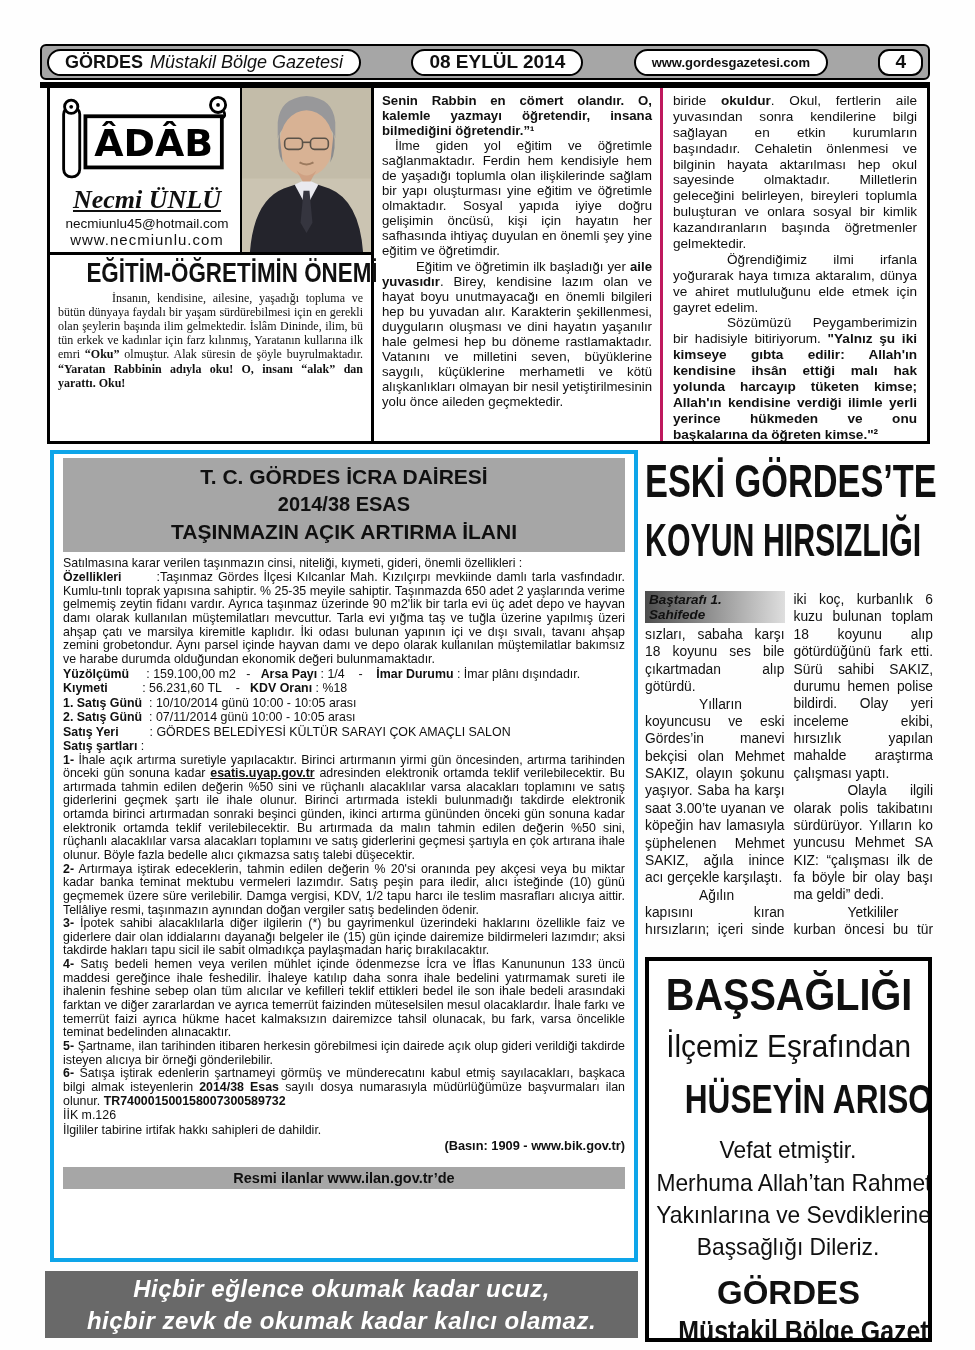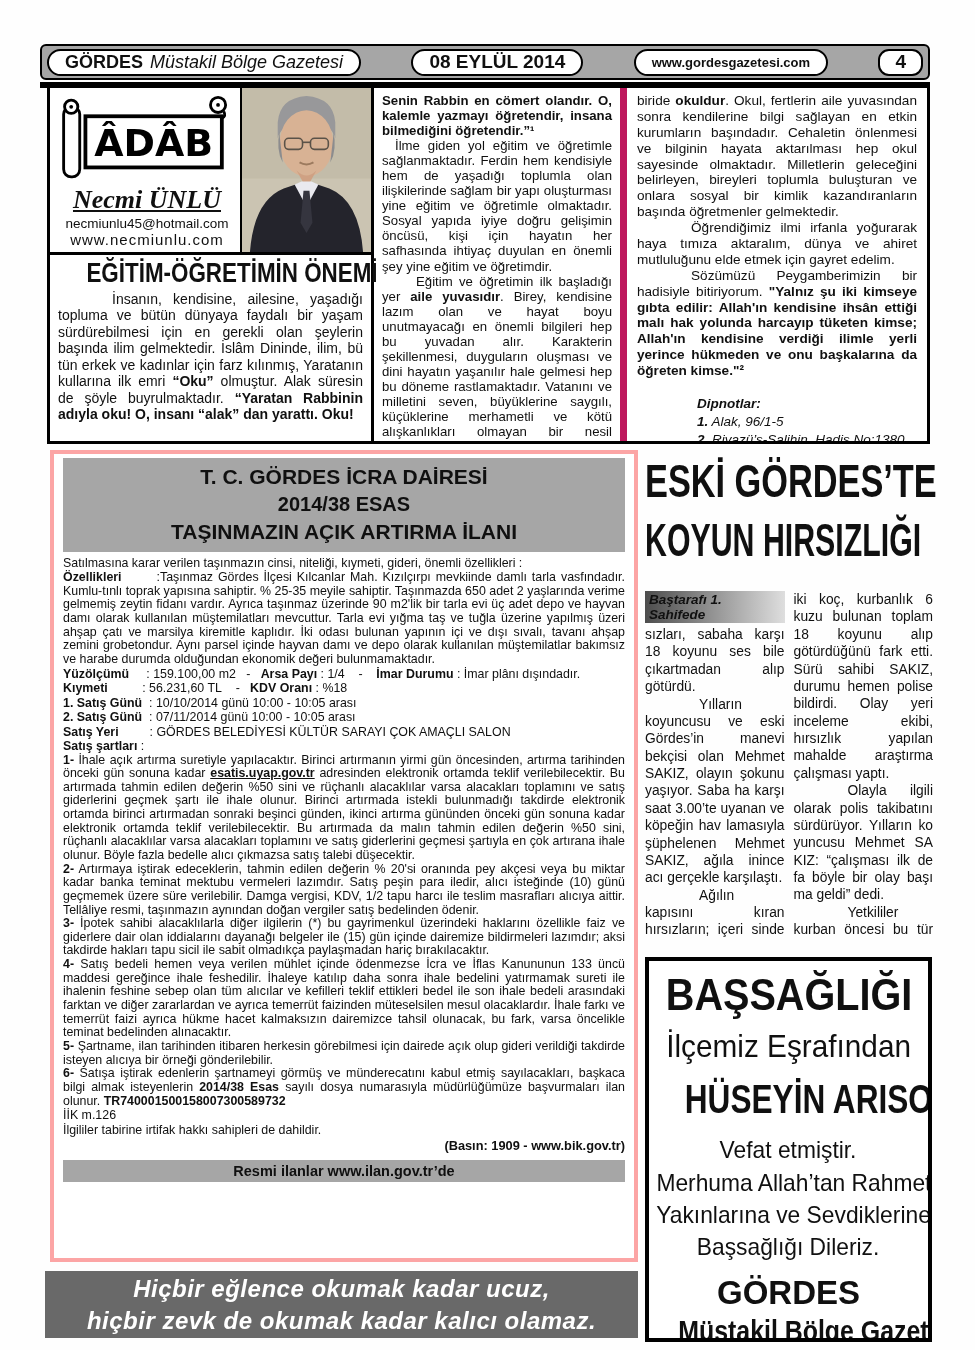--- a/index.html
+++ b/index.html
@@ -28,42 +28,42 @@
   .author-left svg.scroll{width:180px;height:92px;display:block;}
   .author-name{font-family:"Liberation Serif",serif;font-style:italic;font-weight:bold;font-size:26px;
     text-decoration:underline;line-height:1.05;margin-top:1px;white-space:nowrap;}
   .author-email{font-size:13.5px;margin-top:3px;}
   .author-web{font-size:15px;letter-spacing:1px;}
   .photo{flex:1;margin:0;border-left:2px solid #000;}
   .photo svg{width:100%;height:100%;display:block;}
   .egitim-title{font-weight:bold;font-size:28px;text-align:center;white-space:nowrap;margin:3px 0 2px;line-height:1.1;}
   .egitim-title span{display:inline-block;transform:scaleX(0.8);transform-origin:center;}
   .txt{padding:0 8px;}
-  .ts-col1 .txt p{font-size:14px;line-height:1.18;text-align:justify;}
-  .ts-col2{width:253px;border-right:7px solid #be185d;padding:5px 8px;}
+  .ts-col1 .txt p{font-size:12px;line-height:1.18;text-align:justify;font-family:Liberation Serif, serif;}
+  .ts-col2{width:289px;border-right:3px solid #be185d;padding:5px 8px;}
   .ts-col2 p{font-size:13.2px;line-height:1.14;text-align:justify;}
   .ts-col3{flex:1;padding:5px 10px;}
   .ts-col3 p{font-size:13.6px;line-height:1.17;text-align:justify;}
   .bold{font-weight:bold;}
   .ind-sm{text-indent:13px;}
   .ind{text-indent:34px;}
   .ind-lg{text-indent:54px;}
   .dipnot{margin-top:16px;margin-left:60px;font-style:italic;font-size:13.5px;line-height:1.35;}
 
   
-  .ilan{position:absolute;left:50px;top:450px;width:588px;height:812px;border:4px solid #fca5a5;padding:4px 9px 4px 9px;
+  .ilan{position:absolute;left:50px;top:450px;width:588px;height:812px;border:4px solid #0ea5e9;padding:4px 9px 4px 9px;
     overflow:hidden;background:#fff;}
   .ilan-title{background:var(--bar-gray,#a6a6a6);text-align:center;font-weight:bold;padding:6px 0 8px;margin-bottom:5px;}
   .ilan-title .l1{font-size:21px;line-height:1.2;}
   .ilan-title .l2{font-size:20px;line-height:1.2;margin-top:3px;}
   .ilan-title .l3{font-size:21px;line-height:1.2;margin-top:3px;}
   .ilan p,.ilan .line{font-size:12.4px;line-height:1.1;text-align:justify;}
   .ilan .line{text-align:left;line-height:1.17;}
   .basin{text-align:right;font-weight:bold;font-size:12.8px;margin-top:1px;}
-  .resmi{background:var(--bar-gray,#a6a6a6);text-align:center;font-weight:bold;font-size:14.5px;padding:3px 0;margin-top:7px;}
+  .resmi{background:var(--bar-gray,#a6a6a6);text-align:center;font-weight:bold;font-size:14.5px;padding:3px 0;margin-top:14px;}
 
   
   .banner{position:absolute;left:45px;top:1271px;width:593px;height:67px;background:var(--banner-gray,#696969);
     color:#fff;display:flex;flex-direction:column;align-items:center;justify-content:center;
     font-weight:bold;font-style:italic;font-size:24px;line-height:1.3;letter-spacing:0.5px;}
 
   
   .koyun-hl{position:absolute;left:645px;top:452px;width:287px;}
   .koyun-hl .hl{font-weight:bold;font-size:47px;line-height:1.25;white-space:nowrap;}
   .koyun-hl .hl span{display:inline-block;transform-origin:left center;}

